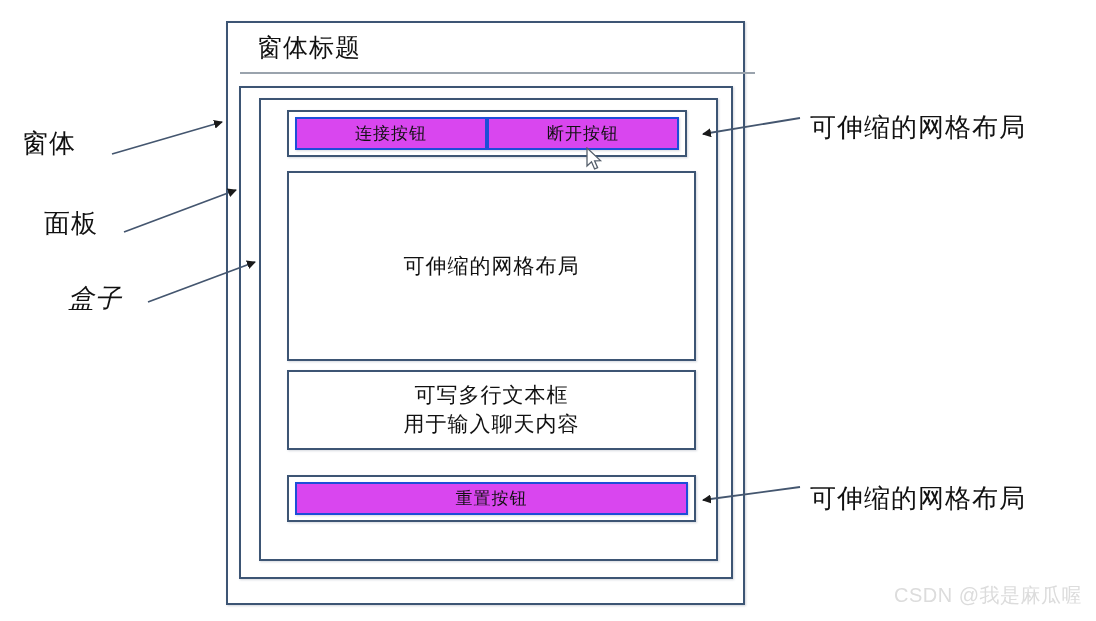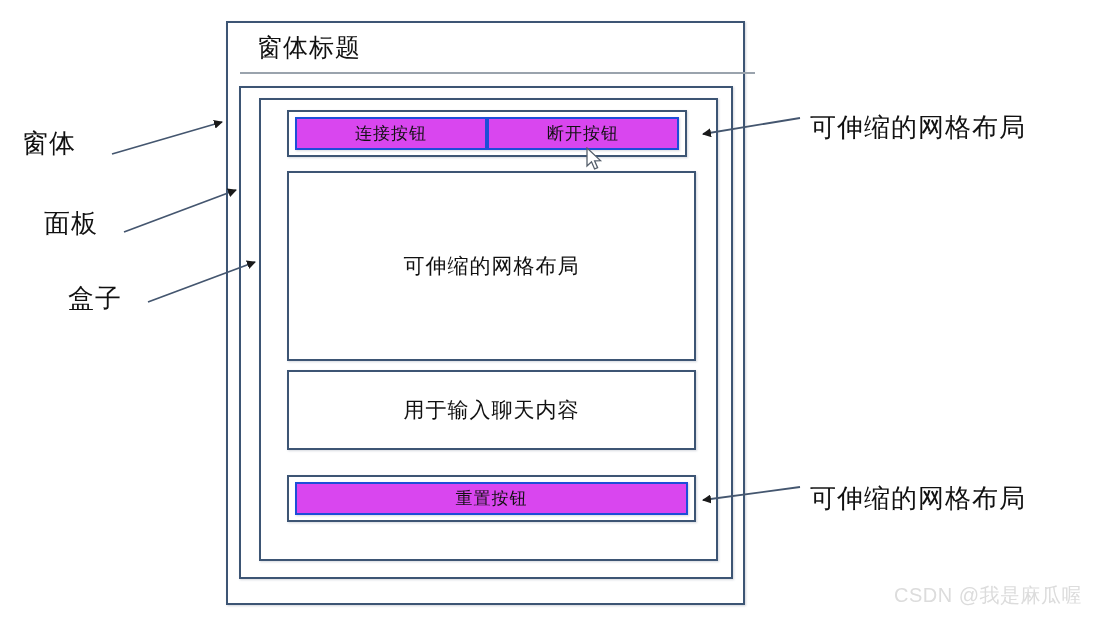--- a/index.html
+++ b/index.html
@@ -121,21 +121,21 @@
   
   .anno-label {
     position: absolute;
     font-size: 26px;
     color: #111111;
     white-space: nowrap;
     letter-spacing: 1px;
   }
   .anno-left-1 { left: 22px;  top: 126px; }
   .anno-left-2 { left: 44px;  top: 206px; }
-  .anno-left-3 { left: 68px;  top: 281px; }
+  .anno-left-3 { left: 68px;  top: 281px; font-style: italic; }
   .anno-right-1 { left: 810px; top: 110px; }
   .anno-right-2 { left: 810px; top: 481px; }
 
   .anno-svg {
     position: absolute;
     left: 0; top: 0;
     width: 1096px;
     height: 621px;
     pointer-events: none;
   }
@@ -175,20 +175,21 @@
   <div class="grid-row top">
     <div class="btn">连接按钮</div>
     <div class="btn">断开按钮</div>
   </div>
 
   <div class="textbox readonly">
     <div class="line">可伸缩的网格布局</div>
   </div>
 
   <div class="textbox writable">
+    <div class="line">可写多行文本框</div>
     <div class="line">用于输入聊天内容</div>
   </div>
 
   <div class="grid-row bottom">
     <div class="btn">重置按钮</div>
   </div>
 
   <svg class="anno-svg" viewBox="0 0 1096 621">
     <defs>
       <marker id="arrowR" markerWidth="9" markerHeight="9" refX="8" refY="4.5" orient="auto" markerUnits="userSpaceOnUse">

